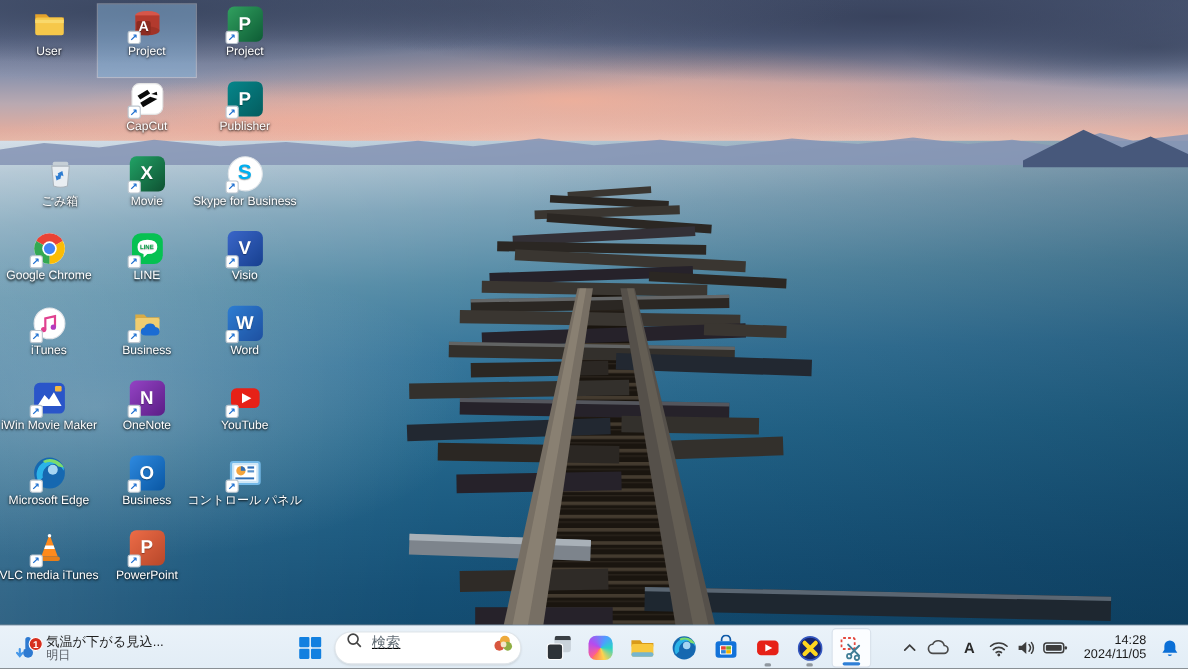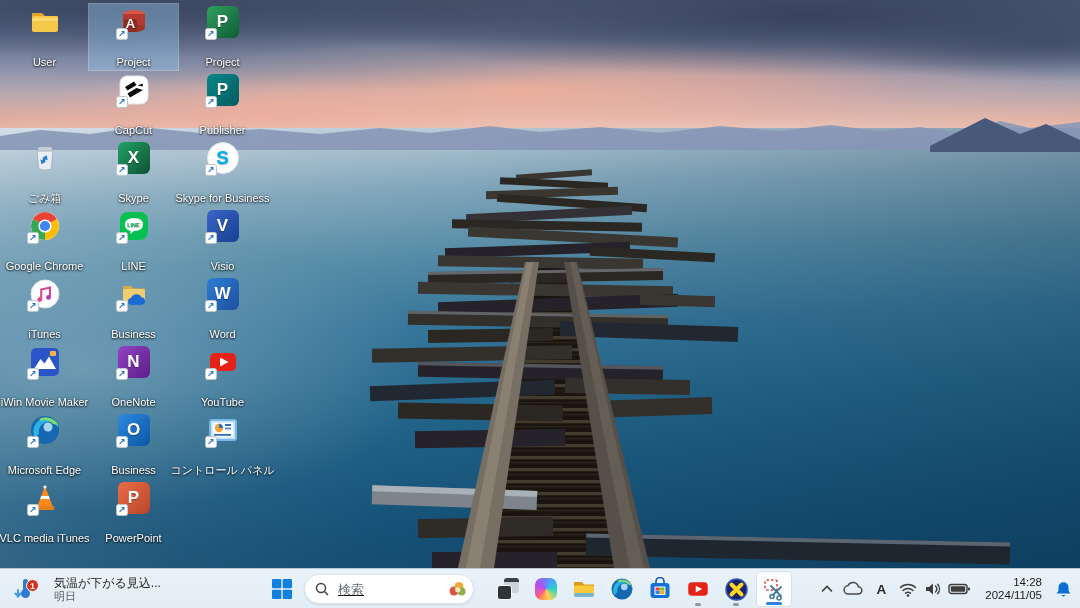--- a/index.html
+++ b/index.html
@@ -25,56 +25,56 @@
       radial-gradient(500px 200px at 8% 55%, rgba(205,215,222,.30), transparent 70%),
       linear-gradient(100deg, rgba(255,255,255,.16) 0%, rgba(255,255,255,.05) 22%, transparent 40%, rgba(0,20,40,.12) 75%, rgba(0,25,45,.22) 100%),
       linear-gradient(178deg,#cdd9e4 0%,#a9c0cf 6%,#7fa5ba 16%,#548ba6 30%,#35759a 45%,#24678c 60%,#1b5a80 75%,#155076 88%,#124a6e 100%);}
   .scenery{position:absolute;left:0;top:0;pointer-events:none;}
 
   
   .cell{position:absolute;width:89px;height:66px;display:flex;flex-direction:column;
     align-items:center;cursor:default;}
   .cell.selected{background:rgba(145,190,228,.45);outline:1px solid rgba(255,255,255,.35);}
   .i32{position:relative;width:32px;height:32px;margin-top:2px;flex:0 0 auto;}
-  .lbl{margin-top:18px;font-size:11px;line-height:12px;color:#fff;white-space:nowrap;
+  .lbl{margin-top:3px;font-size:11px;line-height:12px;color:#fff;white-space:nowrap;
     text-shadow:0 1px 2px rgba(0,0,0,.85),0 0 3px rgba(0,0,0,.55);}
   .oic{border-radius:6px;display:block;width:32px;height:32px;}
   .glyph{position:absolute;inset:0;display:flex;align-items:center;justify-content:center;
     color:#fff;font-weight:bold;font-size:17px;text-shadow:0 1px 1px rgba(0,0,0,.35);}
   .sc{position:absolute;left:-2px;bottom:-2px;width:12px;height:12px;background:#fff;
     border-radius:2.5px;border:1px solid #bcc6cf;display:flex;align-items:center;justify-content:center;
     font-size:9px;line-height:9px;color:#1e6fd0;font-weight:bold;}
 
   
   .spot{position:absolute;left:978px;top:6px;width:96px;display:flex;flex-direction:column;align-items:center;}
   .spot-btn{width:27px;height:27px;border-radius:6px;background:rgba(34,36,40,.9);
     display:flex;align-items:center;justify-content:center;cursor:pointer;}
   .spot-lbl{margin-top:4px;font-size:10.5px;line-height:13px;color:#fff;text-align:center;
     text-shadow:0 1px 2px rgba(0,0,0,.9);}
 
   
   .taskbar{position:absolute;left:0;bottom:0;width:1080px;height:40px;
     background:linear-gradient(#eaf2f9,#e2edf6);border-top:1px solid rgba(150,168,185,.55);}
   .widget{position:absolute;left:6px;top:0;height:40px;display:flex;align-items:center;
     padding:0 6px;border-radius:4px;cursor:pointer;}
-  .widget-txt{margin-left:16px;}
+  .widget-txt{margin-left:4px;}
   .w1{font-size:12px;color:#1f1f1f;line-height:14px;}
   .w2{font-size:11px;color:#5a5f66;line-height:13px;}
   .wbadge{position:absolute;left:14px;top:3px;width:13px;height:13px;border-radius:50%;
     background:#d62f1f;border:1px solid #fff;color:#fff;font-size:9px;font-weight:bold;
     display:flex;align-items:center;justify-content:center;}
   .tb-btn{position:absolute;top:2px;width:36px;height:36px;border-radius:4px;display:flex;
     align-items:center;justify-content:center;cursor:pointer;}
   .tb-btn.active{background:rgba(253,254,255,.9);border:1px solid #d7e0ea;}
   .runbar{position:absolute;bottom:1px;left:50%;transform:translateX(-50%);
     width:6px;height:3px;border-radius:2px;background:#8f979f;}
   .runbar.act{width:16px;background:#2f7fd6;}
   .search{position:absolute;left:304px;top:5px;width:170px;height:30px;border-radius:15px;
     background:#fff;border:1px solid #dfe5ea;box-shadow:0 1px 2px rgba(0,0,0,.10);
-    display:flex;align-items:center;padding:0 6px 0 10px;cursor:text;text-decoration:underline;}
+    display:flex;align-items:flex-start;padding:0 6px 0 10px;cursor:text;text-decoration:underline;}
   .search input{border:0;outline:0;flex:1;font-size:13px;color:#444;background:transparent;
     font-family:inherit;min-width:0;margin-left:7px;}
   .search input::placeholder{color:#5f6a73;opacity:1;}
   .tray{position:absolute;right:0;top:0;height:40px;display:flex;align-items:center;}
   .tr-btn{height:34px;border-radius:4px;display:flex;align-items:center;justify-content:center;
     cursor:pointer;padding:0 3px;}
   .ime{font-size:13.5px;font-weight:bold;color:#2a2a2a;width:22px;text-align:center;}
   .clock{font-size:11.5px;line-height:13px;color:#1a1a1a;text-align:right;margin:0 6px 0 8px;}
 </style>
 </head>
@@ -155,21 +155,21 @@
   <div class="cell" style="left:0;top:4px">
     <span class="i32">
       <svg width="32" height="32" viewBox="0 0 32 32">
           <path d="M3 7 h10 l3 3 h13 v3 H3 Z" fill="#e5a32b"></path>
           <rect x="3" y="10" width="26" height="16" rx="2" fill="#f6c84a"></rect>
           <rect x="3" y="12" width="26" height="3" fill="#f9d96c"></rect>
         </svg>
     </span>
     <div class="lbl">User</div>
   </div>
-  <div class="cell" style="left:0;top:140px">
+  <div class="cell" style="left:10px;top:140px">
     <span class="i32">
       <svg width="32" height="32" viewBox="0 0 32 32">
           <rect x="9" y="5" width="14" height="4" rx="1.5" fill="#c6cfd6"></rect>
           <path d="M8 9 H24 L22.3 27 Q16 29.5 9.7 27 Z" fill="#e9eef2" stroke="#aab4bc" stroke-width="1"></path>
           <path d="M16 13 l3 4 h-2 v4 h-2 v-4 h-2 Z" fill="#2e7dd1" transform="rotate(25 16 17)"></path>
           <path d="M16 15 l3 4 h-2 v3 h-2 v-3 h-2 Z" fill="#2e7dd1" transform="rotate(205 15 19)"></path>
         </svg>
     </span>
     <div class="lbl">ごみ箱</div>
   </div>
@@ -257,21 +257,21 @@
       <span class="sc">↗</span>
     </span>
     <div class="lbl">CapCut</div>
   </div>
   <div class="cell" style="left:89px;top:140px">
     <span class="i32">
       <span class="oic" style="background:linear-gradient(135deg,#21a366,#0f5132)"></span>
       <span class="glyph">X</span>
       <span class="sc">↗</span>
     </span>
-    <div class="lbl">Skype</div>
+    <div class="lbl">Movie</div>
   </div>
   <div class="cell" style="left:89px;top:208px">
     <span class="i32">
       <svg width="32" height="32" viewBox="0 0 32 32">
           <rect x="2" y="2" width="28" height="28" rx="8" fill="#06c152"></rect>
           <path d="M16 8 q9 0 9 6.5 q0 6.5-9 6.5 l-3.5 3 v-3.2 q-5.5-1-5.5-6.3 Q7 8 16 8 Z" fill="#fff"></path>
         </svg>
       <span class="glyph" style="font-size:5.5px;color:#06a047;top:-2px">LINE</span>
       <span class="sc">↗</span>
     </span>

